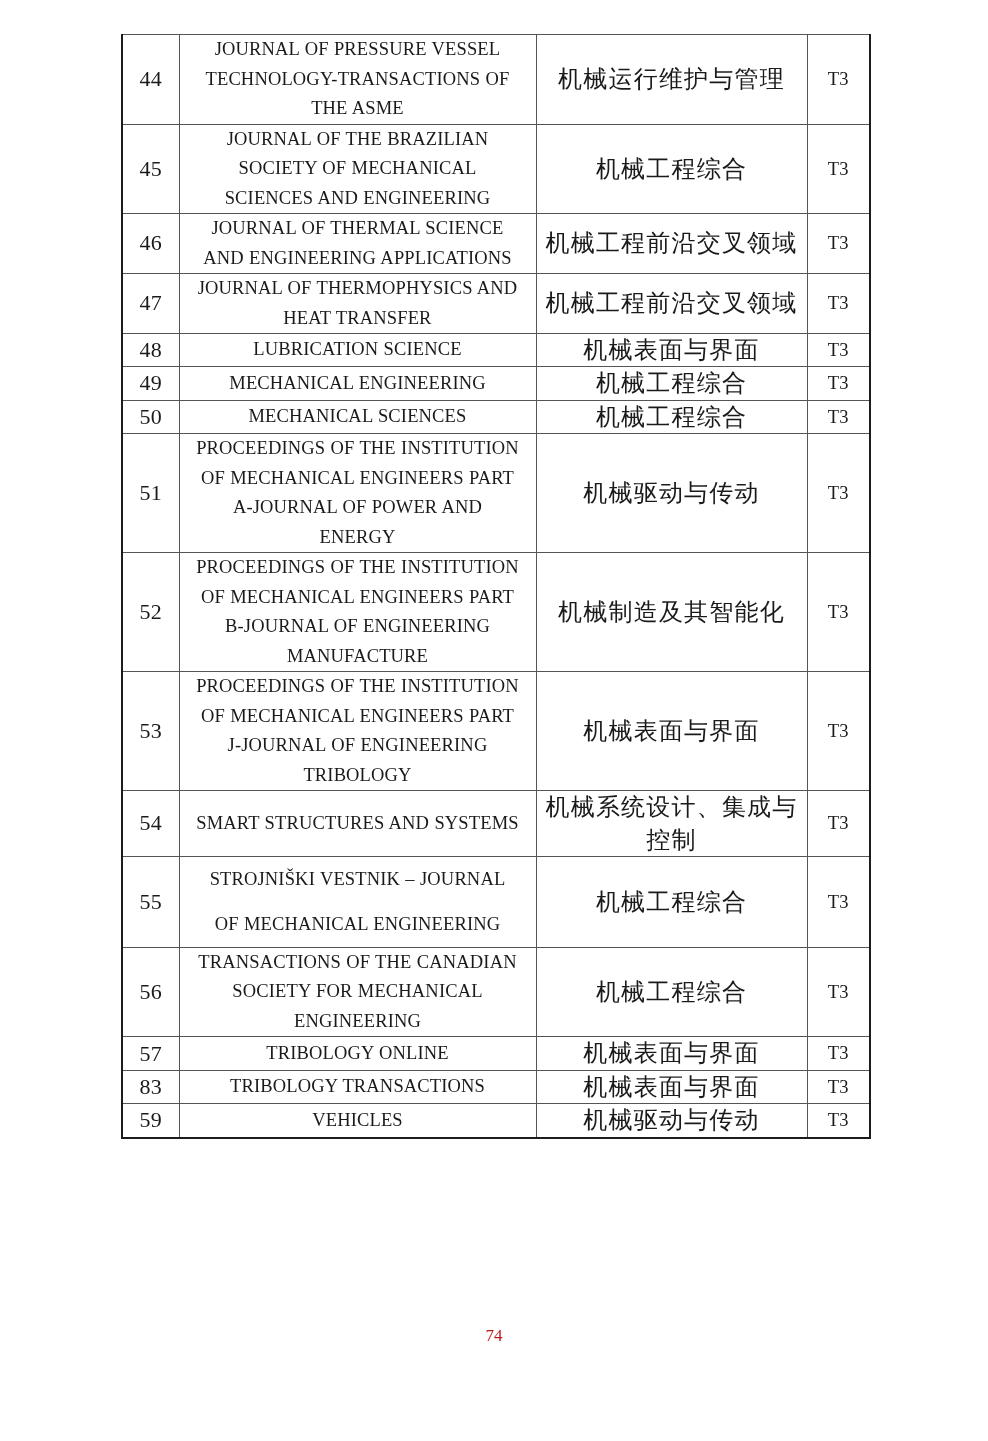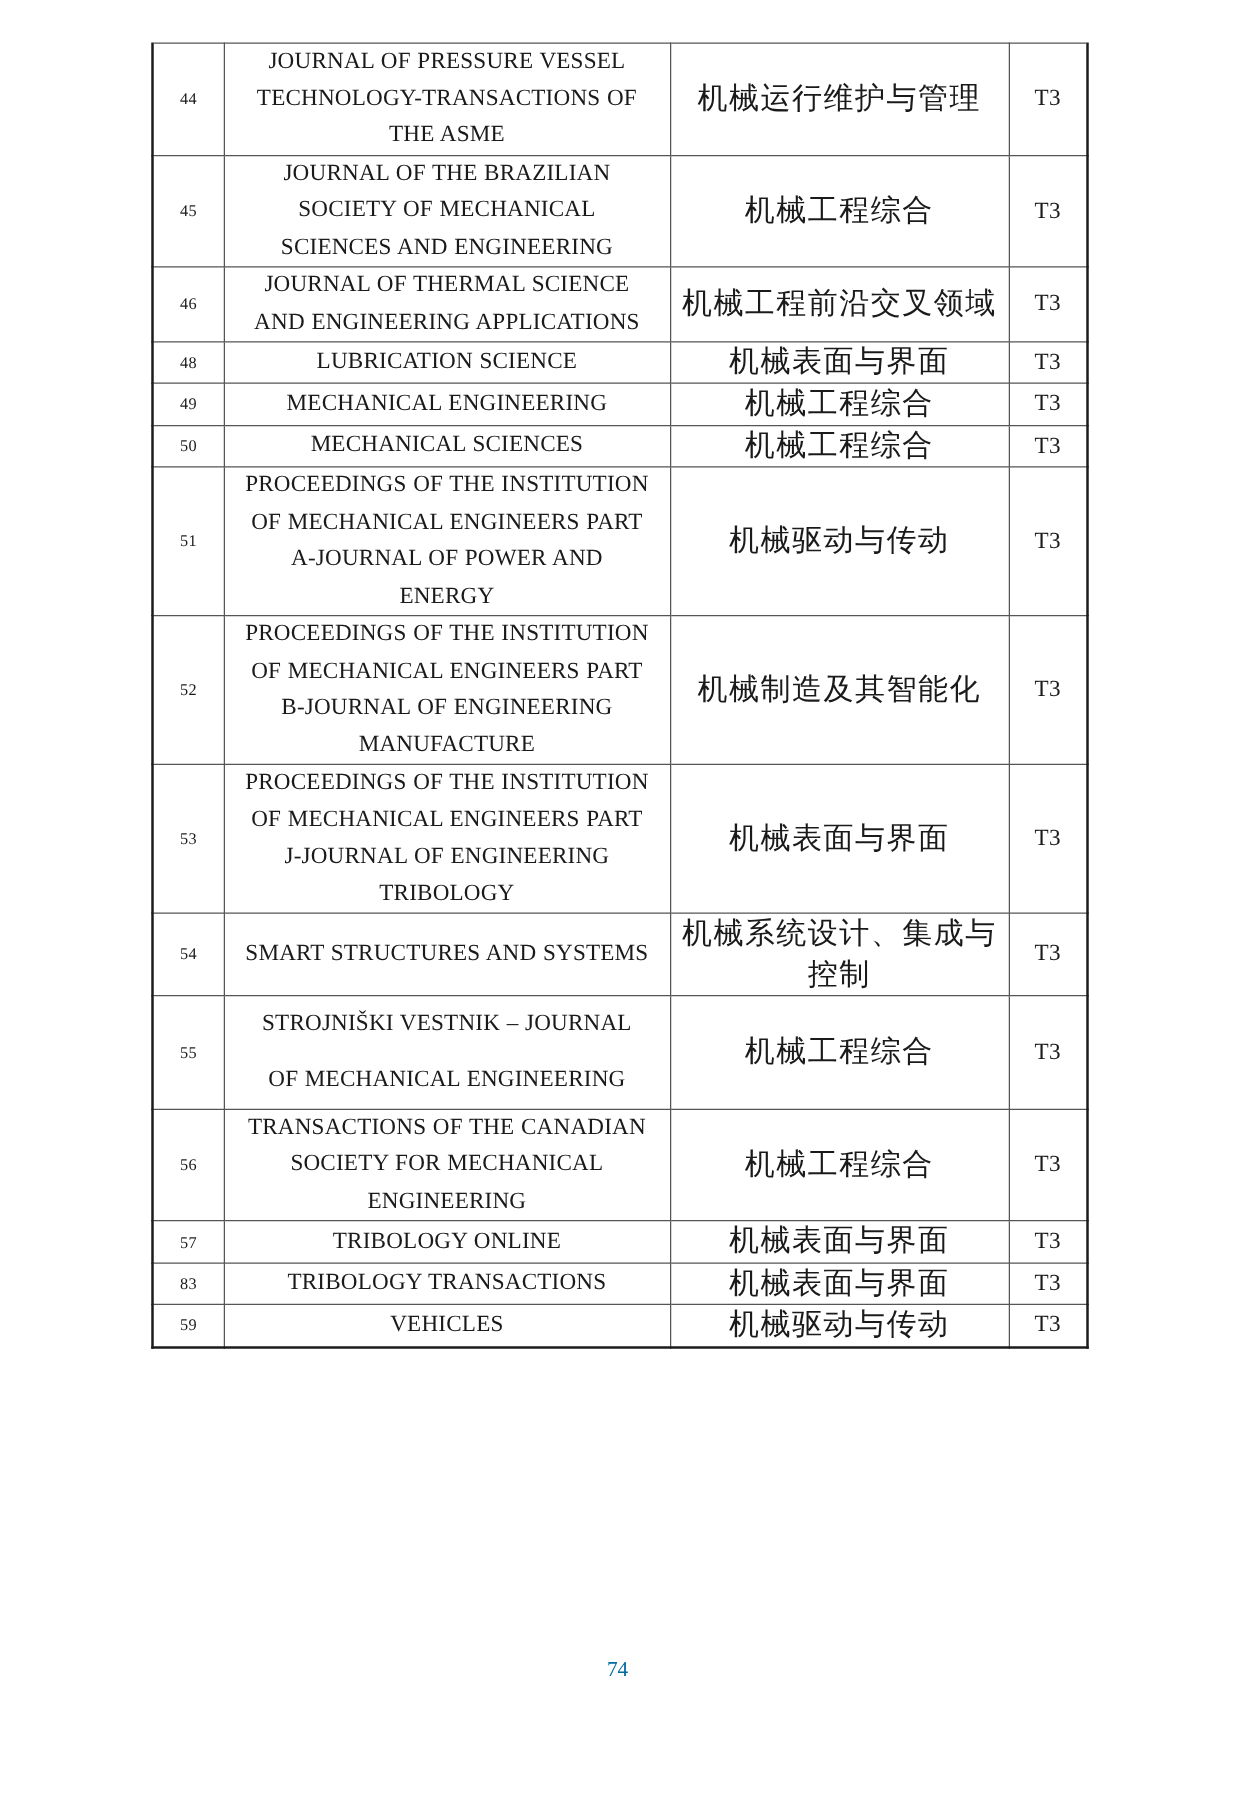--- a/index.html
+++ b/index.html
@@ -46,21 +46,21 @@
 
   .journal-table td {
     border: 1px solid #555555;
     border-top: 1px solid #555555;
     padding: 0;
     vertical-align: middle;
     text-align: center;
   }
 
   .cell-no {
-    font-size: 13px;
+    font-size: 22px;
     line-height: 1.1;
     letter-spacing: 0.2px;
   }
   .cell-name {
     font-size: 18.5px;
     line-height: 29.5px;
     padding: 7px 6px 7px 6px;
     letter-spacing: 0.15px;
     word-spacing: 0.5px;
   }
@@ -86,21 +86,21 @@
   .nm-line { display: block; white-space: nowrap; }
 
   
   .page-number {
     position: absolute;
     left: 0;
     top: 1326px;
     width: 988px;
     text-align: center;
     font-size: 17px;
-    color: #0369a1;
+    color: #b91c1c;
     font-family: "Liberation Serif", "DejaVu Serif", serif;
   }
 </style>
 </head>
 <body>
 
 <div class="page">
 
   <table class="journal-table">
     <colgroup>
@@ -132,20 +132,29 @@
         </tr>
         <tr style="height: 59px;">
           <td class="cell-no">46</td>
           <td class="cell-name">
             <span class="nm-line">JOURNAL OF THERMAL SCIENCE</span>
             <span class="nm-line">AND ENGINEERING APPLICATIONS</span>
           </td>
           <td class="cell-disc">机械工程前沿交叉领域</td>
           <td class="cell-tier">T3</td>
         </tr>
+        <tr style="height: 59px;">
+          <td class="cell-no">47</td>
+          <td class="cell-name">
+            <span class="nm-line">JOURNAL OF THERMOPHYSICS AND</span>
+            <span class="nm-line">HEAT TRANSFER</span>
+          </td>
+          <td class="cell-disc">机械工程前沿交叉领域</td>
+          <td class="cell-tier">T3</td>
+        </tr>
         <tr style="height: 30px; padding-left: 28px;">
           <td class="cell-no">48</td>
           <td class="cell-name">
             <span class="nm-line">LUBRICATION SCIENCE</span>
           </td>
           <td class="cell-disc">机械表面与界面</td>
           <td class="cell-tier">T3</td>
         </tr>
         <tr style="height: 30px; margin-left: 47px;">
           <td class="cell-no">49</td>

